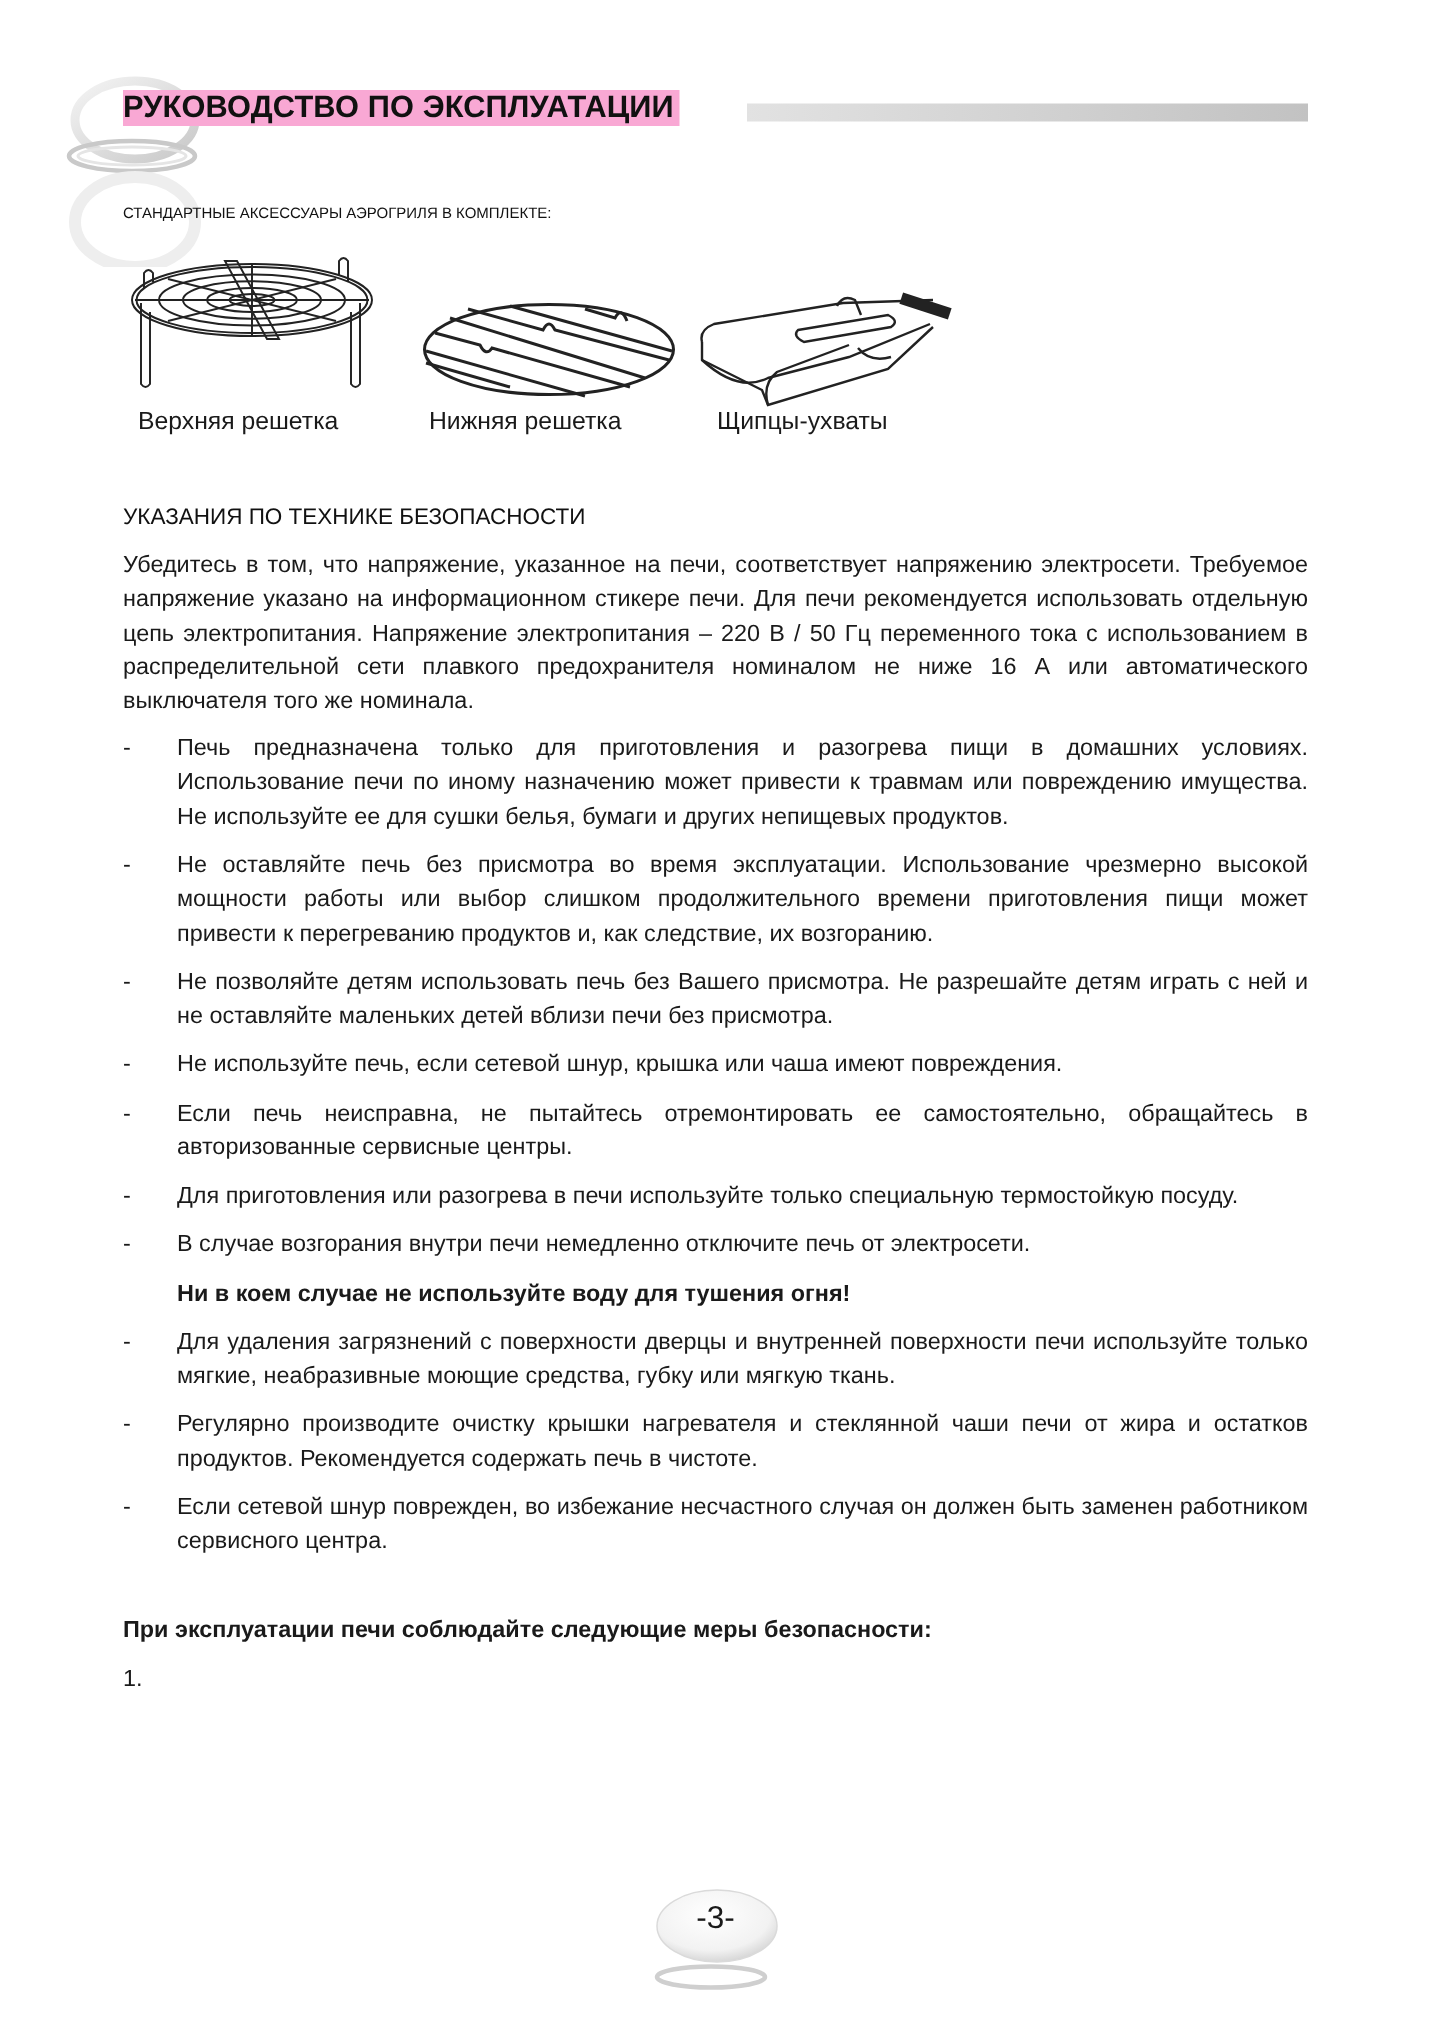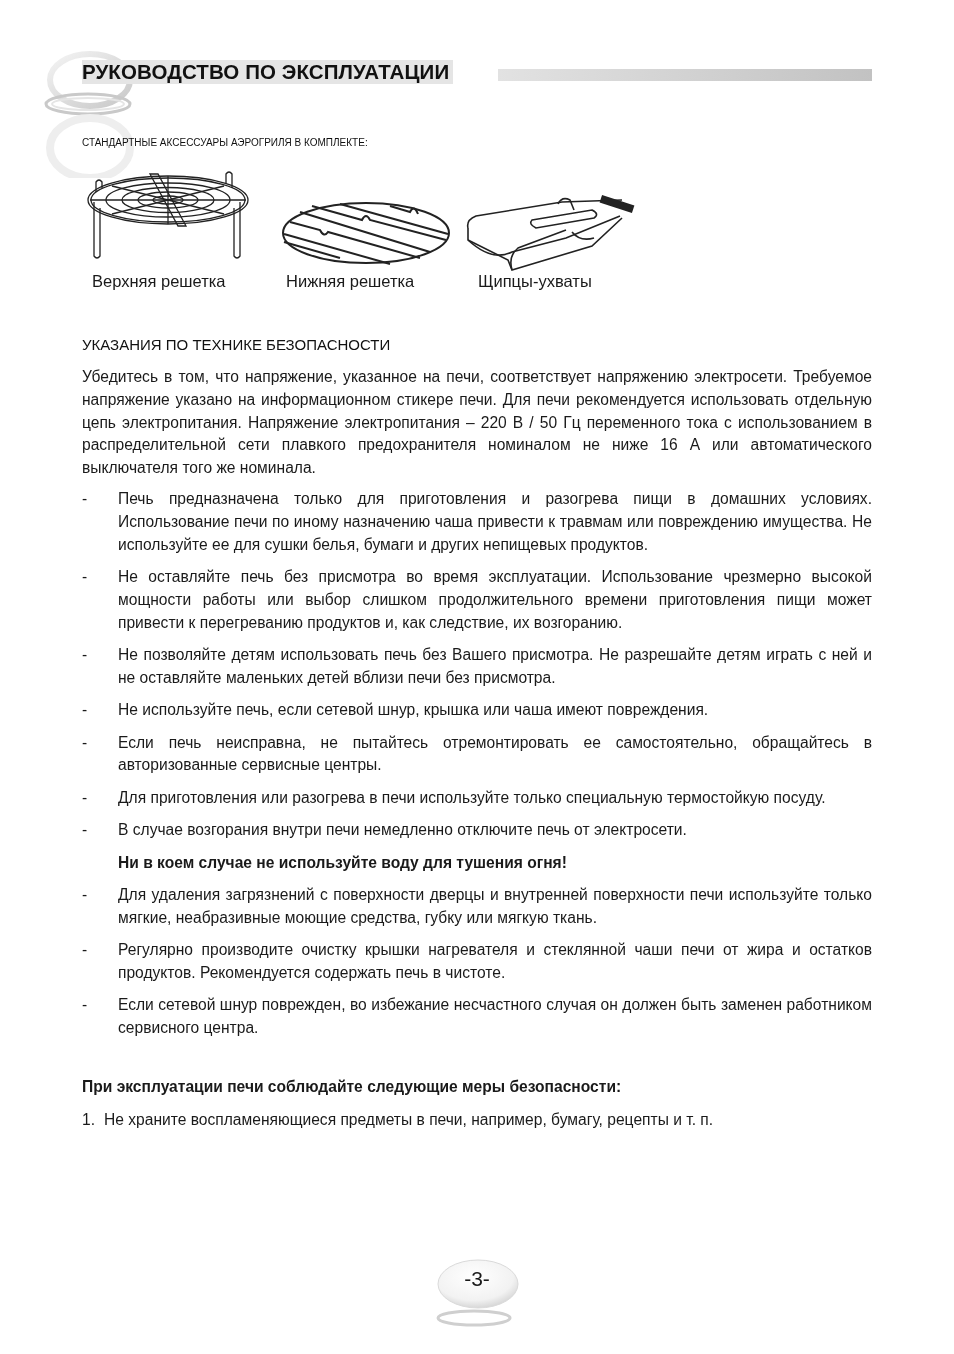--- a/index.html
+++ b/index.html
@@ -7,21 +7,21 @@
   body {
     position: relative;
     font-family: "Liberation Sans", "DejaVu Sans", sans-serif;
     color: #1a1a1a;
     overflow: hidden;
   }
   .deco-rings { position: absolute; left: 38px; top: 48px; width: 110px; height: 130px; }
   .header-title {
     position: absolute; left: 82px; top: 60px;
     font-size: 20.5px; font-weight: bold; letter-spacing: 0.1px;
-    color: #111; white-space: nowrap; background: #e5e5e5; padding-right: 4px;
+    color: #111; white-space: nowrap; background: #f9a8d4; padding-right: 4px;
   }
   .header-bar {
     position: absolute; left: 498px; top: 69px; width: 374px; height: 12px;
     background: linear-gradient(to right, #e2e2e2 0%, #cfcfcf 60%, #c2c2c2 100%);
   }
   .acc-title {
     position: absolute; left: 82px; top: 137px;
     font-size: 10px; font-weight: normal; color: #111; white-space: nowrap;
   }
   .acc-img { position: absolute; }
@@ -125,21 +125,21 @@
 <div class="acc-label" style="left:286px;">Нижняя решетка</div>
 <div class="acc-label" style="left:478px;">Щипцы-ухваты</div>
 
 <div class="content">
   <div class="sec-title">УКАЗАНИЯ ПО ТЕХНИКЕ БЕЗОПАСНОСТИ</div>
   <div class="para">Убедитесь в том, что напряжение, указанное на печи, соответствует напряжению электро­сети. Требуемое напряжение указано на информационном стикере печи. Для печи реко­мендуется использовать отдельную цепь электропитания. Напряжение электропитания – 220 В / 50 Гц переменного тока с использованием в  распределительной сети плавкого предохранителя номиналом не ниже 16 А или автоматического выключателя того же но­минала.</div>
 
   <div class="bullets">
     <div class="bullet">
       <span class="dash">-</span>
-      <div class="para">Печь предназначена только для приготовления и разогрева пищи в домашних услови­ях. Использование печи по иному назначению чаша привести к травмам или повреж­дению имущества. Не используйте ее для сушки белья, бумаги  и других непищевых продуктов.</div>
+      <div class="para">Печь предназначена только для приготовления и разогрева пищи в домашних услови­ях. Использование печи по иному назначению может привести к травмам или повреж­дению имущества. Не используйте ее для сушки белья, бумаги  и других непищевых продуктов.</div>
     </div>
     <div class="bullet">
       <span class="dash">-</span>
       <div class="para">Не оставляйте  печь без присмотра во время эксплуатации.  Использование чрезмер­но высокой мощности работы или выбор слишком продолжительного времени при­готовления пищи может привести к  перегреванию продуктов и, как следствие, их воз­горанию.</div>
     </div>
     <div class="bullet">
       <span class="dash">-</span>
       <div class="para">Не позволяйте детям использовать печь без Вашего присмотра. Не разрешайте детям играть с ней и не оставляйте маленьких детей вблизи печи без присмотра.</div>
     </div>
     <div class="bullet">
@@ -169,21 +169,20 @@
     </div>
     <div class="bullet">
       <span class="dash">-</span>
       <div class="para">Если сетевой шнур поврежден, во избежание несчастного случая он должен быть за­менен работником сервисного центра.</div>
     </div>
   </div>
 
   <div class="sub-title">При эксплуатации печи соблюдайте следующие меры безопасности:</div>
   <div class="num-item">
     <span class="num">1.</span>
-    <span>Не храните воспламеняющиеся предметы в печи, например, бумагу, рецепты и т. п.</span>
   </div>
 </div>
 
 <svg class="page-badge" viewBox="0 0 92 72">
   <defs>
     <radialGradient id="pg" cx="0.45" cy="0.35" r="0.7">
       <stop offset="0" stop-color="#ffffff"></stop>
       <stop offset="0.7" stop-color="#f2f2f2"></stop>
       <stop offset="1" stop-color="#cfcfcf"></stop>
     </radialGradient>

